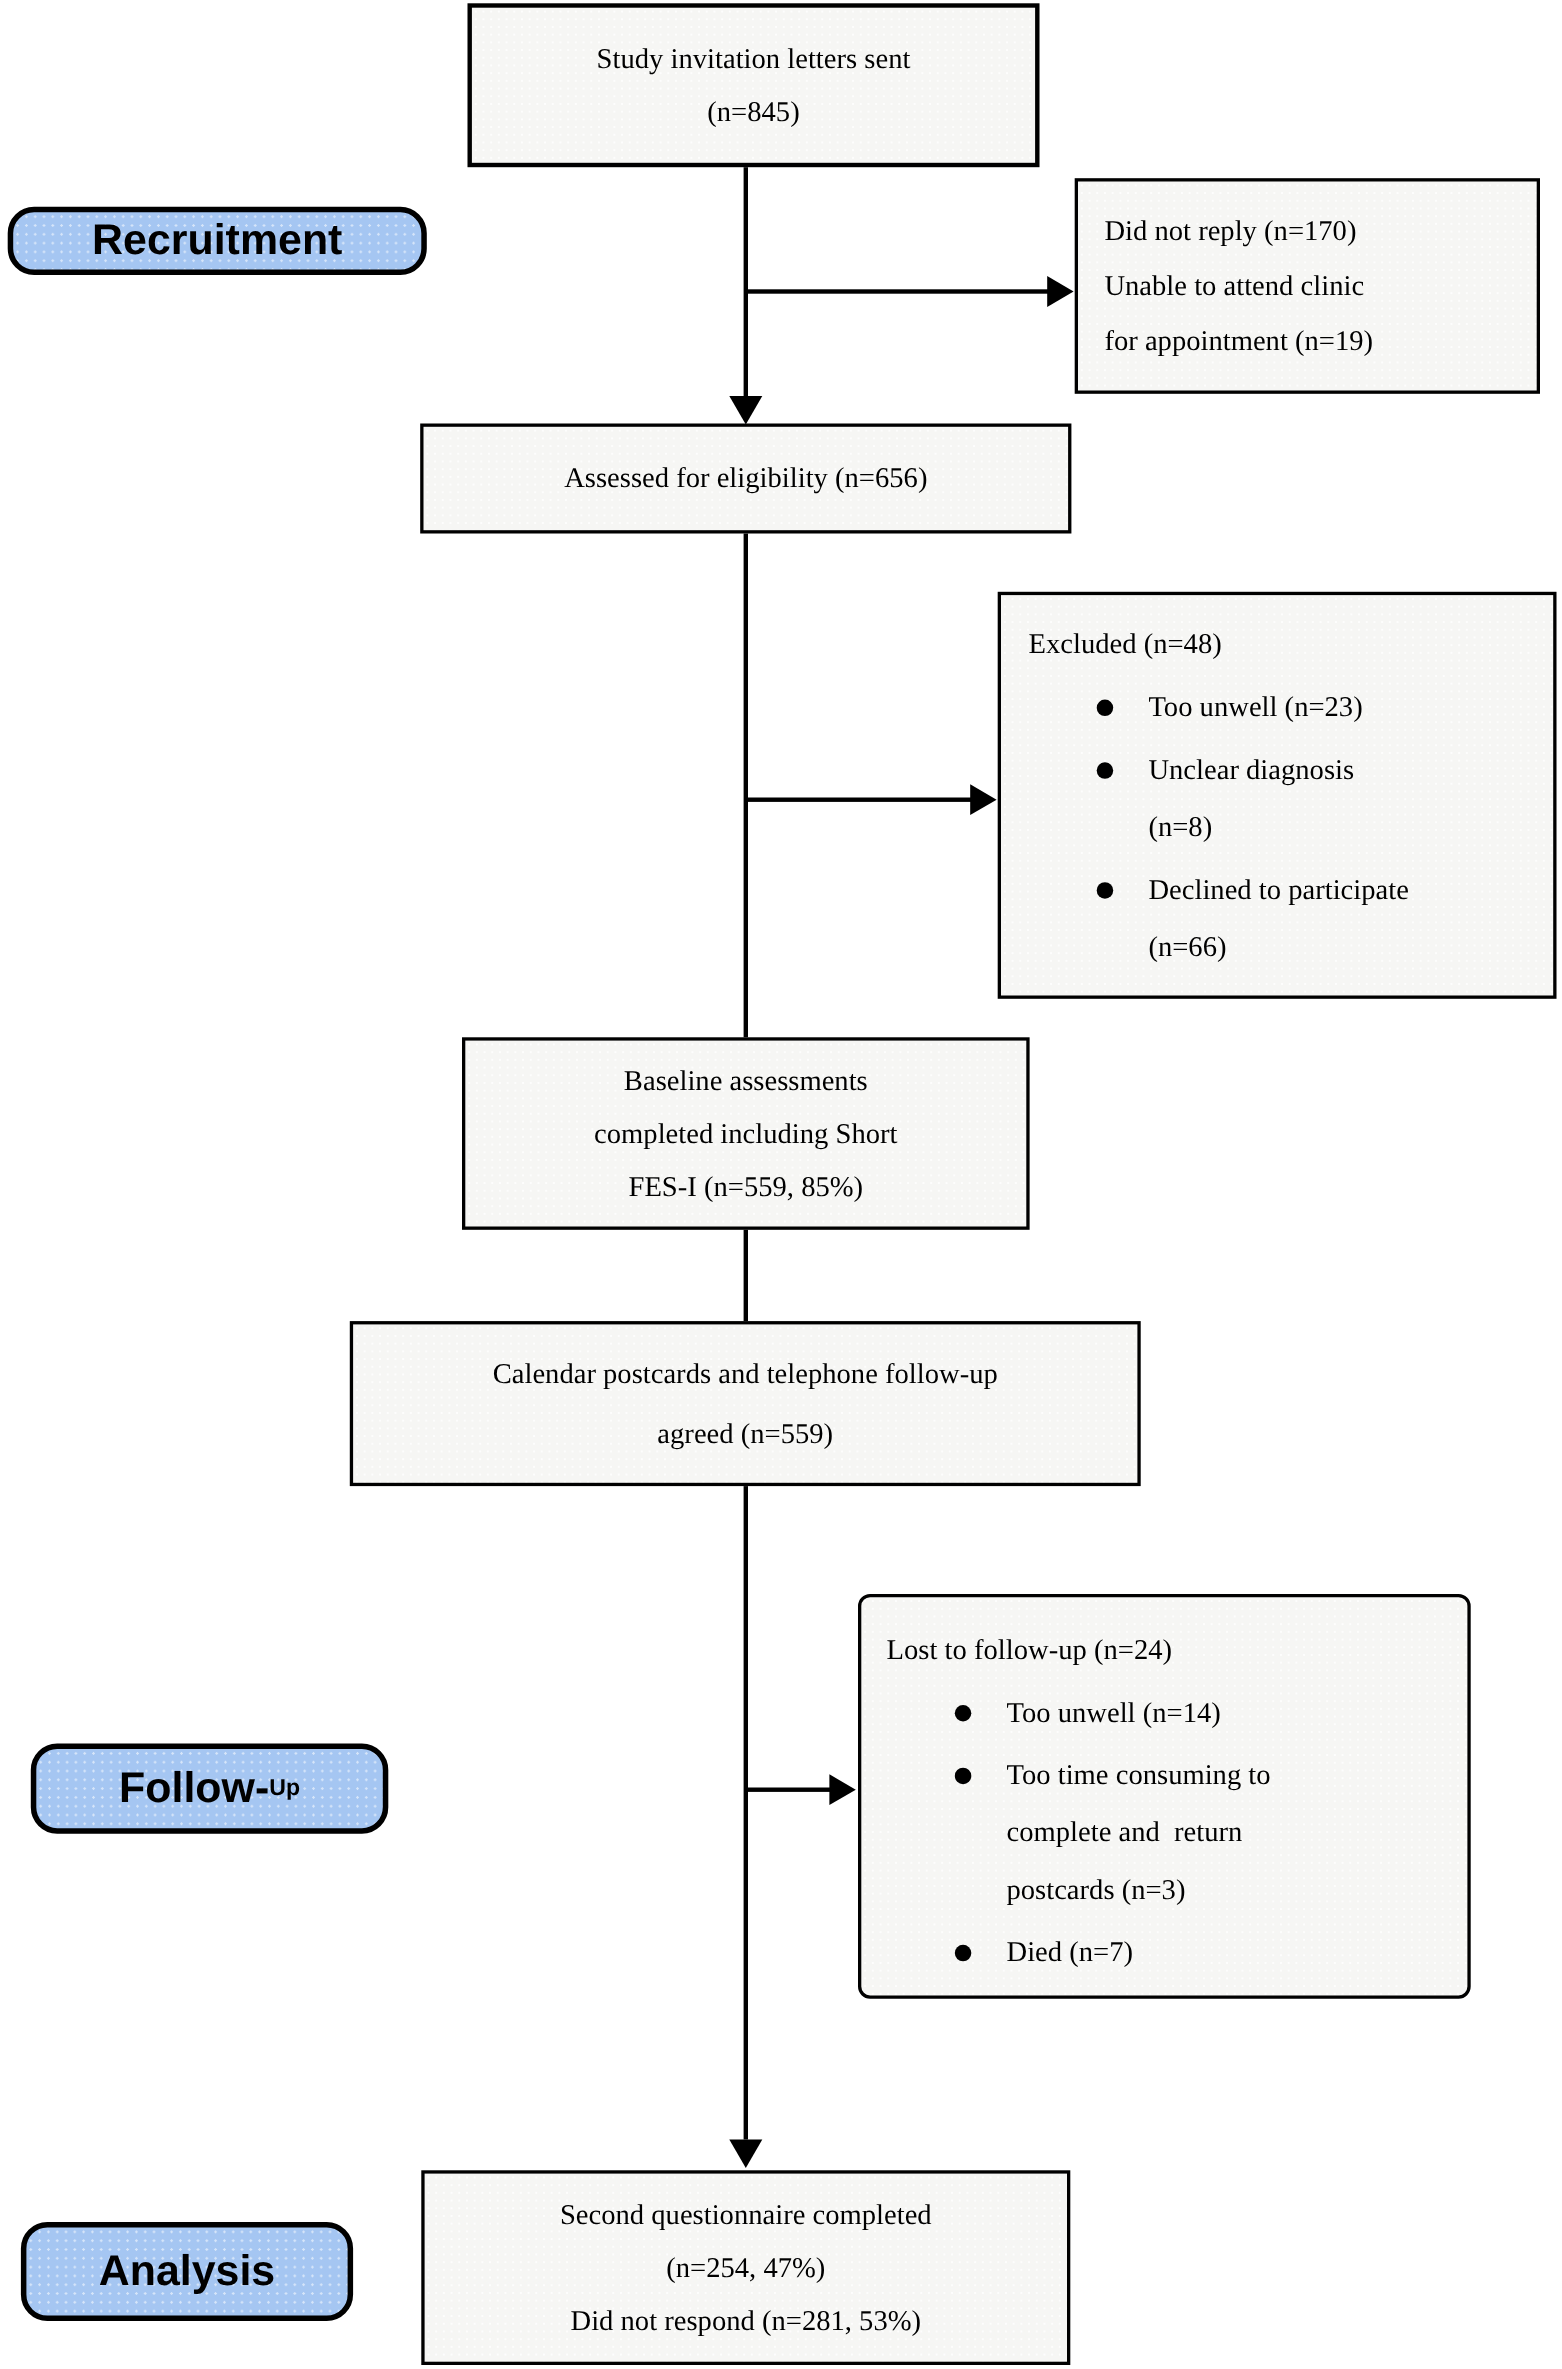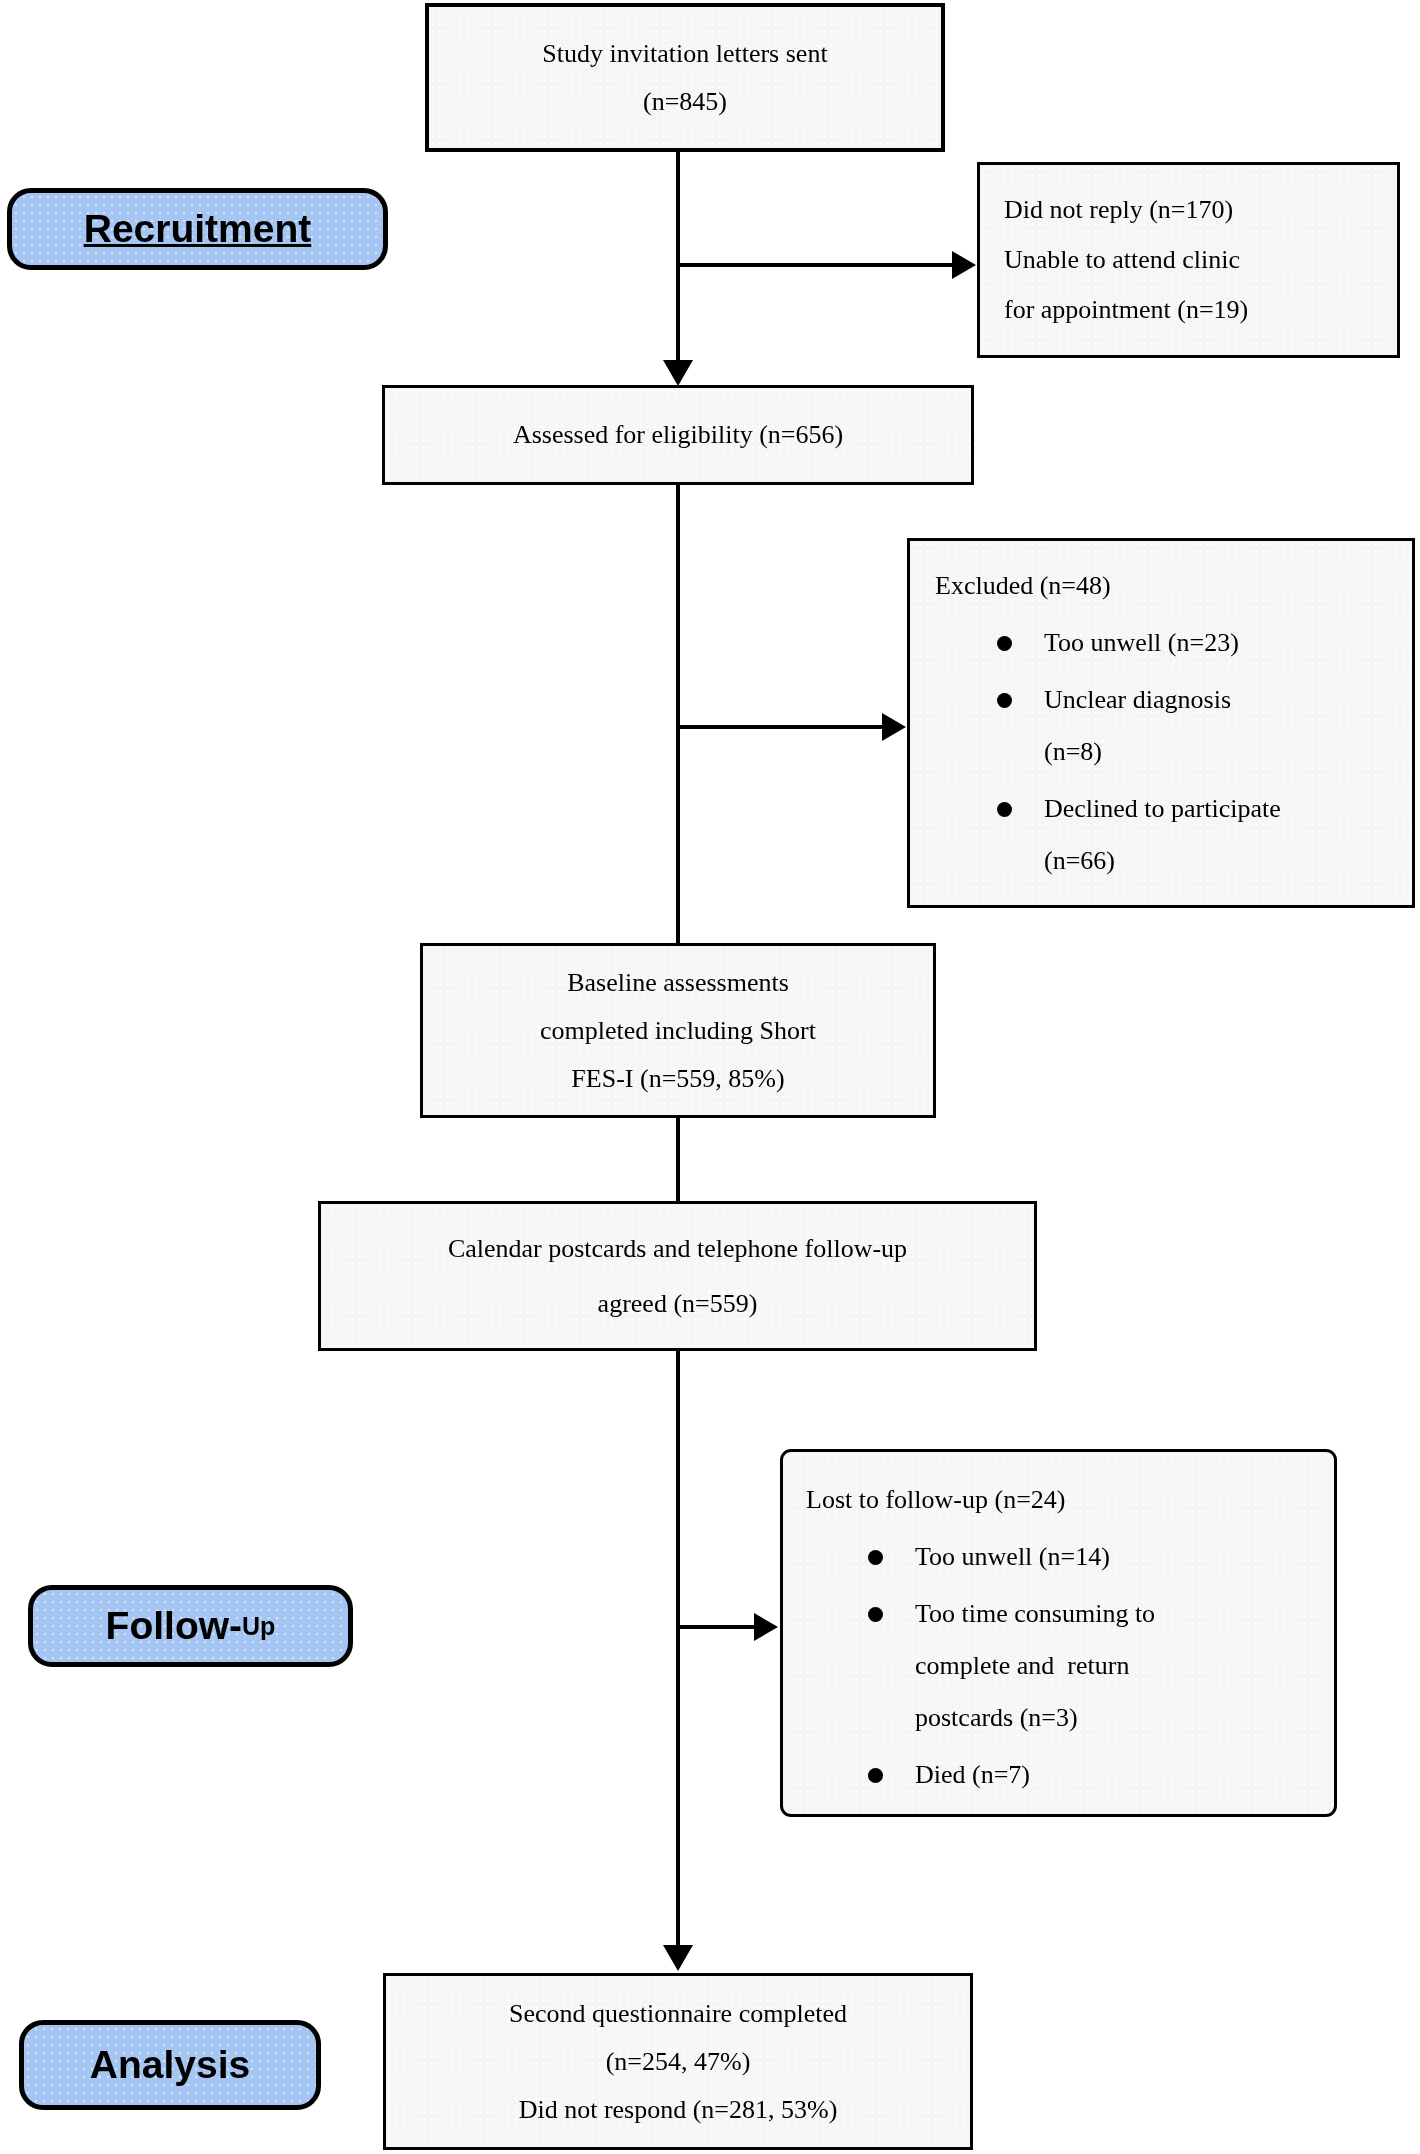--- a/index.html
+++ b/index.html
@@ -30,24 +30,24 @@
   .bullet{flex:0 0 auto;width:15px;height:15px;border-radius:50%;background:#000;margin:19px 0 0 62px;}
   .item-text{margin-left:32px;white-space:pre-wrap;}
   
   .stage{
     position:absolute;background:#a5c6f2;border:5px solid #000;border-radius:24px;
     display:flex;align-items:center;justify-content:center;box-sizing:border-box;
     font-family:"Liberation Sans","DejaVu Sans",sans-serif;font-weight:bold;font-size:39px;
     background-image:radial-gradient(rgba(255,255,255,.55) 1px, rgba(0,0,0,0) 1.3px);
     background-size:8px 8px;
   }
-  #stage-recruitment{left:7px;top:188px;width:381px;height:82px;text-decoration:underline;}
+  #stage-recruitment{left:7px;top:188px;width:381px;height:62px;}
   #stage-followup{left:28px;top:1585px;width:325px;height:82px;align-items:center;}
   #stage-analysis{left:19px;top:2020px;width:302px;height:90px;}
-  .small-up{font-size:25px;}
+  .small-up{font-size:21px;}
   
   .vline{position:absolute;width:4px;background:#000;}
   .hline{position:absolute;height:4px;background:#000;}
   .arr-d{position:absolute;width:0;height:0;border-left:15px solid transparent;border-right:15px solid transparent;border-top:26px solid #000;}
   .arr-r{position:absolute;width:0;height:0;border-top:14px solid transparent;border-bottom:14px solid transparent;border-left:24px solid #000;}
   #v1{left:676px;top:152px;height:210px;}
   #a1{left:663px;top:360px;}
   #h1{left:678px;top:263px;width:276px;}
   #a2{left:952px;top:251px;}
   #v2{left:676px;top:485px;height:458px;}

